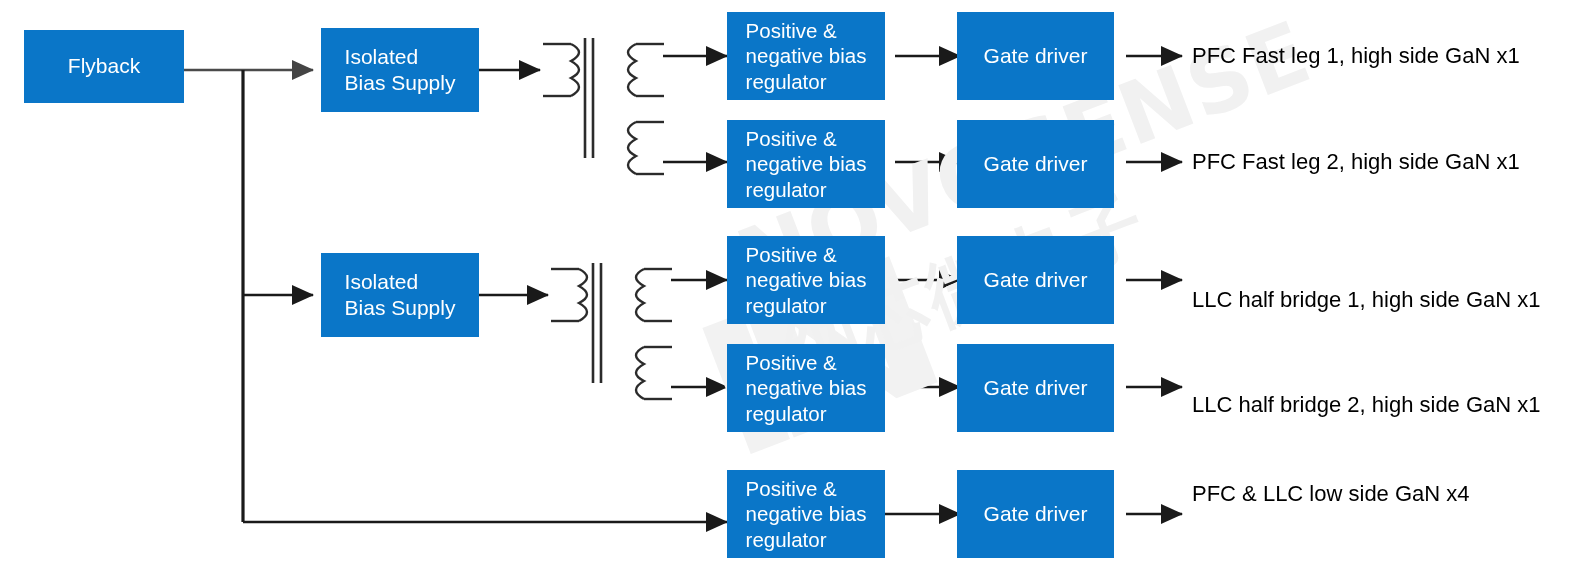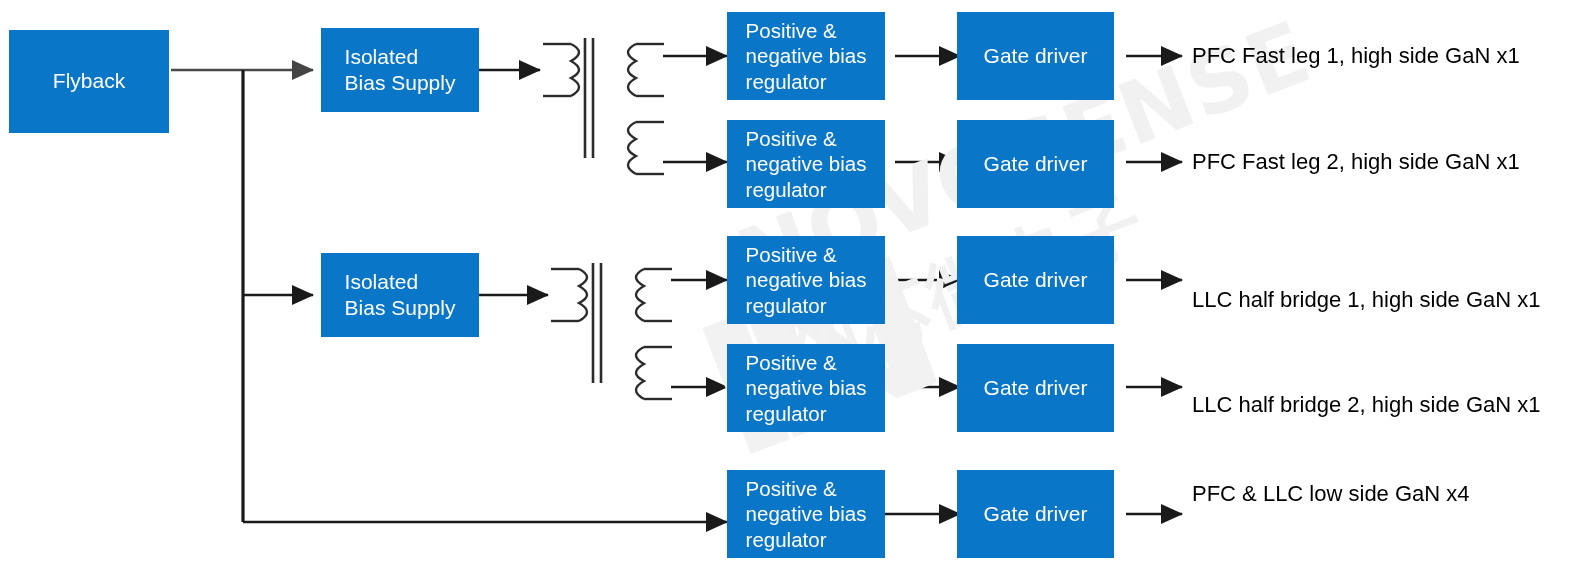--- a/index.html
+++ b/index.html
@@ -125,21 +125,21 @@
   <svg id="watermark-layer" viewBox="0 0 1589 579" xmlns="http://www.w3.org/2000/svg">
     <g transform="rotate(-21 1060 255)" opacity="1">
 
       <path d="M700,195 L742,195 L742,330 L700,330 Z" fill="#f2f2f2"></path>
       <path d="M746,195 L790,195 L860,300 L860,195 L900,195 L900,330 L856,330 L786,225 L786,330 L746,330 Z" fill="#f2f2f2"></path>
       <text class="wm-text" x="760" y="180" font-size="86" letter-spacing="1">NOVOSENSE</text>
       <text class="wm-text" x="770" y="276" font-size="74" letter-spacing="2">纳芯微电子</text>
     </g>
   </svg>
 
-  <div class="node" style="left:9px;top:30px;width:160px;height:103px;">
+  <div class="node" style="left:24px;top:30px;width:160px;height:73px;">
     <span>Flyback</span>
   </div>
 
   <div class="node" style="left:321px;top:28px;width:158px;height:84px;">
     <span>
       <span>Isolated</span><br>
       <span>Bias Supply</span>
     </span>
   </div>
 

